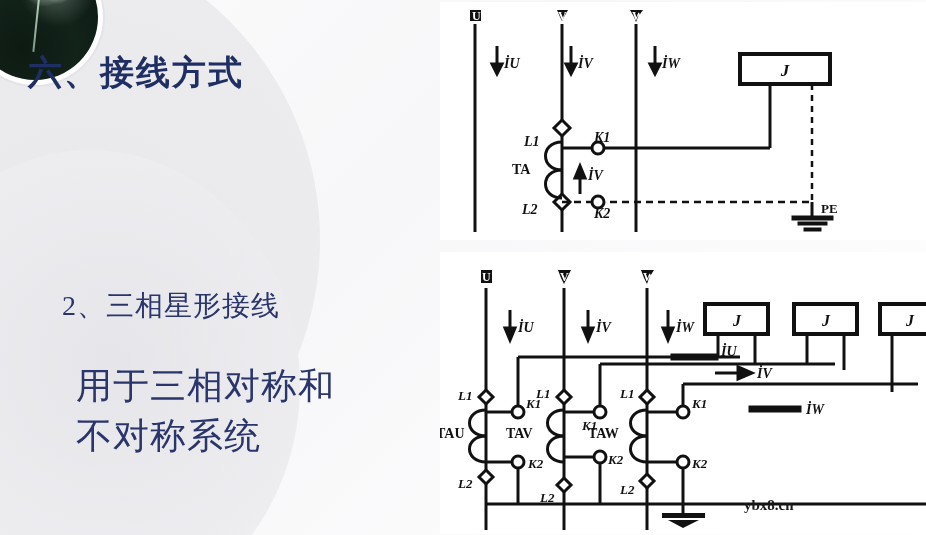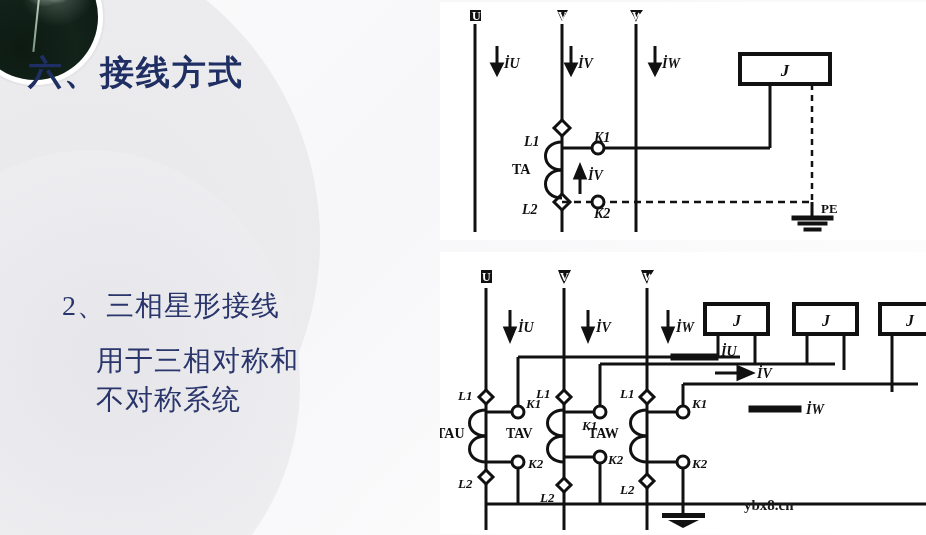--- a/index.html
+++ b/index.html
@@ -82,21 +82,21 @@
   }
   .item {
     position: absolute;
     color: #29356b;
     letter-spacing: 1px;
     white-space: pre;
   }
   .item-1-title { left: 34px; top: 127px; font-size: 28px; }
   .item-1-sub   { left: 76px; top: 184px; font-size: 28px; }
   .item-2-title { left: 34px; top: 287px; font-size: 28px; margin-left: 28px; }
-  .item-2-sub   { left: 76px; top: 342px; font-size: 28px; line-height: 1.38; margin-left: 20px; }
+  .item-2-sub   { left: 76px; top: 362px; font-size: 36px; line-height: 1.38; }
 
   
   .figure {
     position: absolute;
     background: #ffffff;
   }
   #fig-top    { left: 440px; top: 2px;   width: 486px; height: 238px; }
   #fig-bottom { left: 440px; top: 252px; width: 486px; height: 282px; }
 
   .figure svg { display: block; }

